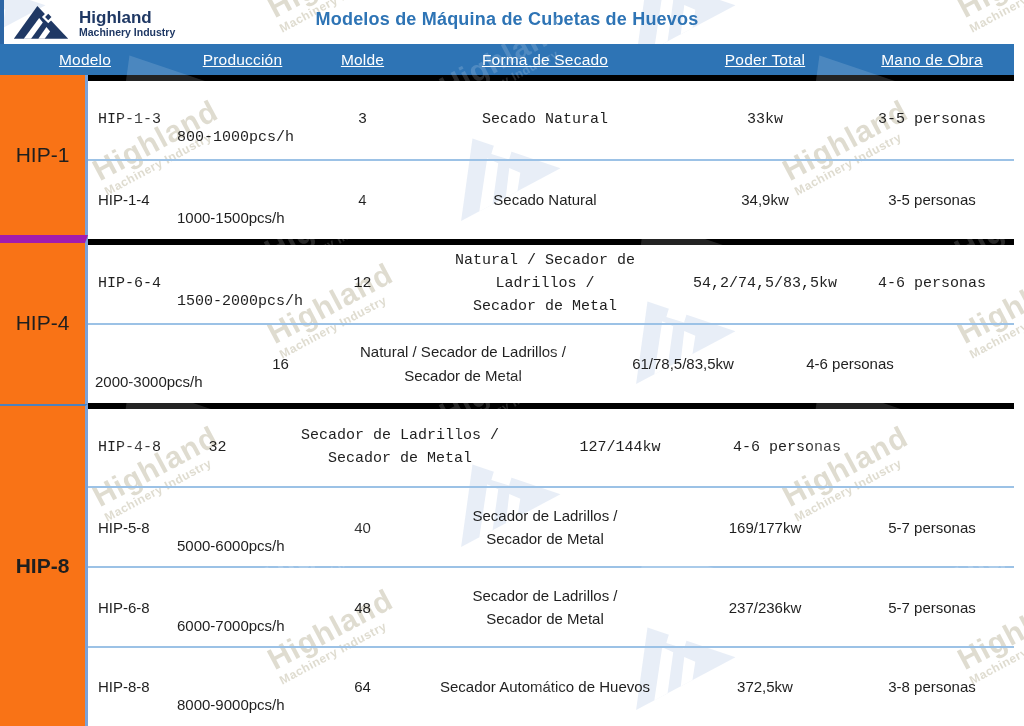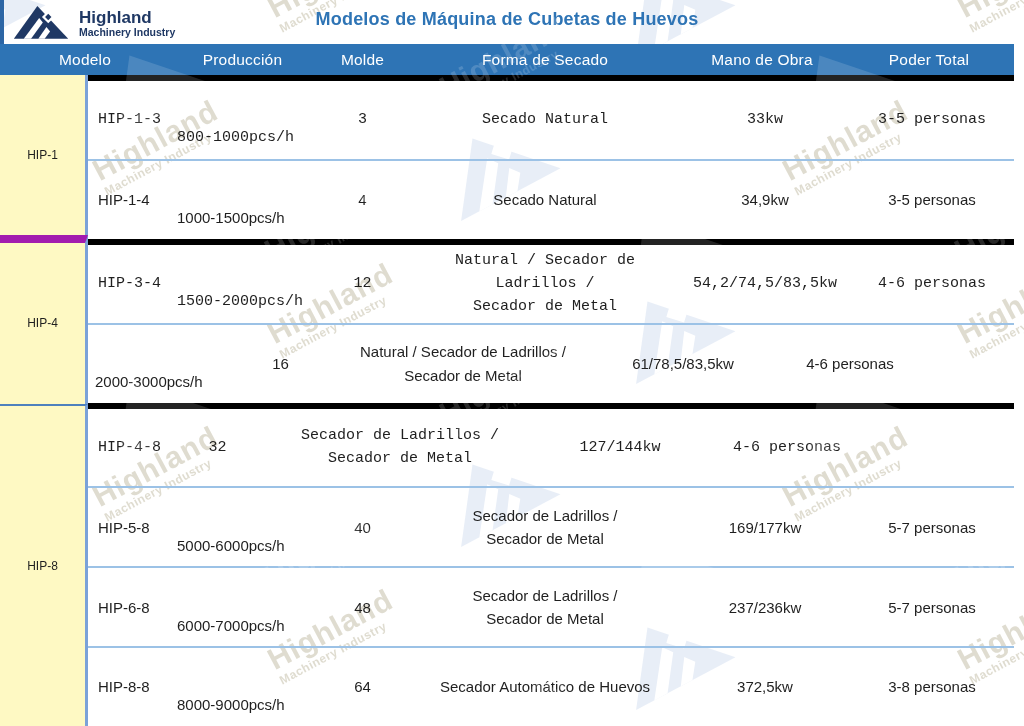--- a/index.html
+++ b/index.html
@@ -30,39 +30,39 @@
   .brand-tagline{font-size:10.5px;font-weight:bold;color:#1F3864;}
   .page-title{
     position:absolute;left:0;right:10px;top:9px;
     text-align:center;font-size:18px;font-weight:bold;color:#2E74B5;
     letter-spacing:0.2px;
   }
 
   .sheet{width:1014px;}
   
   .band{display:flex;height:31px;background:#2E74B5;color:#ffffff;}
-  .bc{display:flex;align-items:center;justify-content:center;font-size:15.5px;letter-spacing:0.2px;box-sizing:border-box;}
+  .bc{display:flex;align-items:center;justify-content:center;font-size:15.5px;letter-spacing:0.2px;box-sizing:border-box;text-decoration:underline;}
   .bc.w-modelo{width:170px;}
   .bc.w-prod{width:145px;}
   .bc.w-molde{width:95px;}
   .bc.w-forma{width:270px;}
   .bc.w-poder{width:170px;}
   .bc.w-mano{width:164px;}
 
   
   .tbody{display:flex;height:651px;}
   .groupcol{width:88px;display:flex;flex-direction:column;}
   .gcell{
-    background:#fef9c3;border-right:3px solid #7BA2D8;
+    background:#f97316;border-right:3px solid #7BA2D8;
     display:flex;align-items:center;justify-content:center;
-    font-size:12px;box-sizing:border-box;
+    font-size:21px;box-sizing:border-box;
   }
   .gcell.g1{flex:2 1 0;}
   .gcell.g2{flex:2 1 0;border-top:8px solid #a21caf;}
-  .gcell.g3{flex:4 1 0;border-top:2px solid #4E81BD;}
+  .gcell.g3{flex:4 1 0;border-top:2px solid #4E81BD;font-weight:bold;}
 
   .rowsarea{flex:1;display:flex;flex-direction:column;}
   .row{flex:1 1 0;display:flex;box-sizing:border-box;border-top:2px solid #9CC2E6;background:transparent;}
   .row.group-start{border-top:6px solid #000000;font-family:Liberation Mono, monospace;}
   .cell{display:flex;flex-direction:column;align-items:center;justify-content:center;
         font-size:15px;box-sizing:border-box;text-align:center;line-height:1.55;}
   .cell.model{width:82px;align-items:flex-start;padding-left:10px;text-align:left;}
   .cell.prod{width:145px;align-items:flex-start;padding-left:7px;text-align:left;margin-top:36px;}
   .cell.molde{width:95px;}
   .cell.forma{width:270px;}
@@ -188,22 +188,22 @@
       <div class="page-title">Modelos de Máquina de Cubetas de Huevos</div>
     </div>
 
     <div class="sheet">
 
       <div class="band">
         <div class="bc w-modelo">Modelo</div>
         <div class="bc w-prod">Producción</div>
         <div class="bc w-molde">Molde</div>
         <div class="bc w-forma">Forma de Secado</div>
+        <div class="bc w-poder">Poder Total</div>
         <div class="bc w-mano">Mano de Obra</div>
-        <div class="bc w-poder">Poder Total</div>
       </div>
 
       <div class="tbody">
 
         <div class="groupcol">
           <div class="gcell g1">HIP-1</div>
           <div class="gcell g2">HIP-4</div>
           <div class="gcell g3">HIP-8</div>
         </div>
 
@@ -227,21 +227,21 @@
             <div class="cell molde">4</div>
             <div class="cell forma">
               <span>Secado Natural</span>
               <span></span>
             </div>
             <div class="cell poder">34,9kw</div>
             <div class="cell mano">3-5 personas</div>
           </div>
 
           <div class="row group-start">
-            <div class="cell model">HIP-3-4</div>
+            <div class="cell model">HIP-6-4</div>
             <div class="cell prod">1500-2000pcs/h</div>
             <div class="cell molde">12</div>
             <div class="cell forma">
               <span>Natural / Secador de Ladrillos /</span>
               <span>Secador de Metal</span>
             </div>
             <div class="cell poder">54,2/74,5/83,5kw</div>
             <div class="cell mano">4-6 personas</div>
           </div>
 

